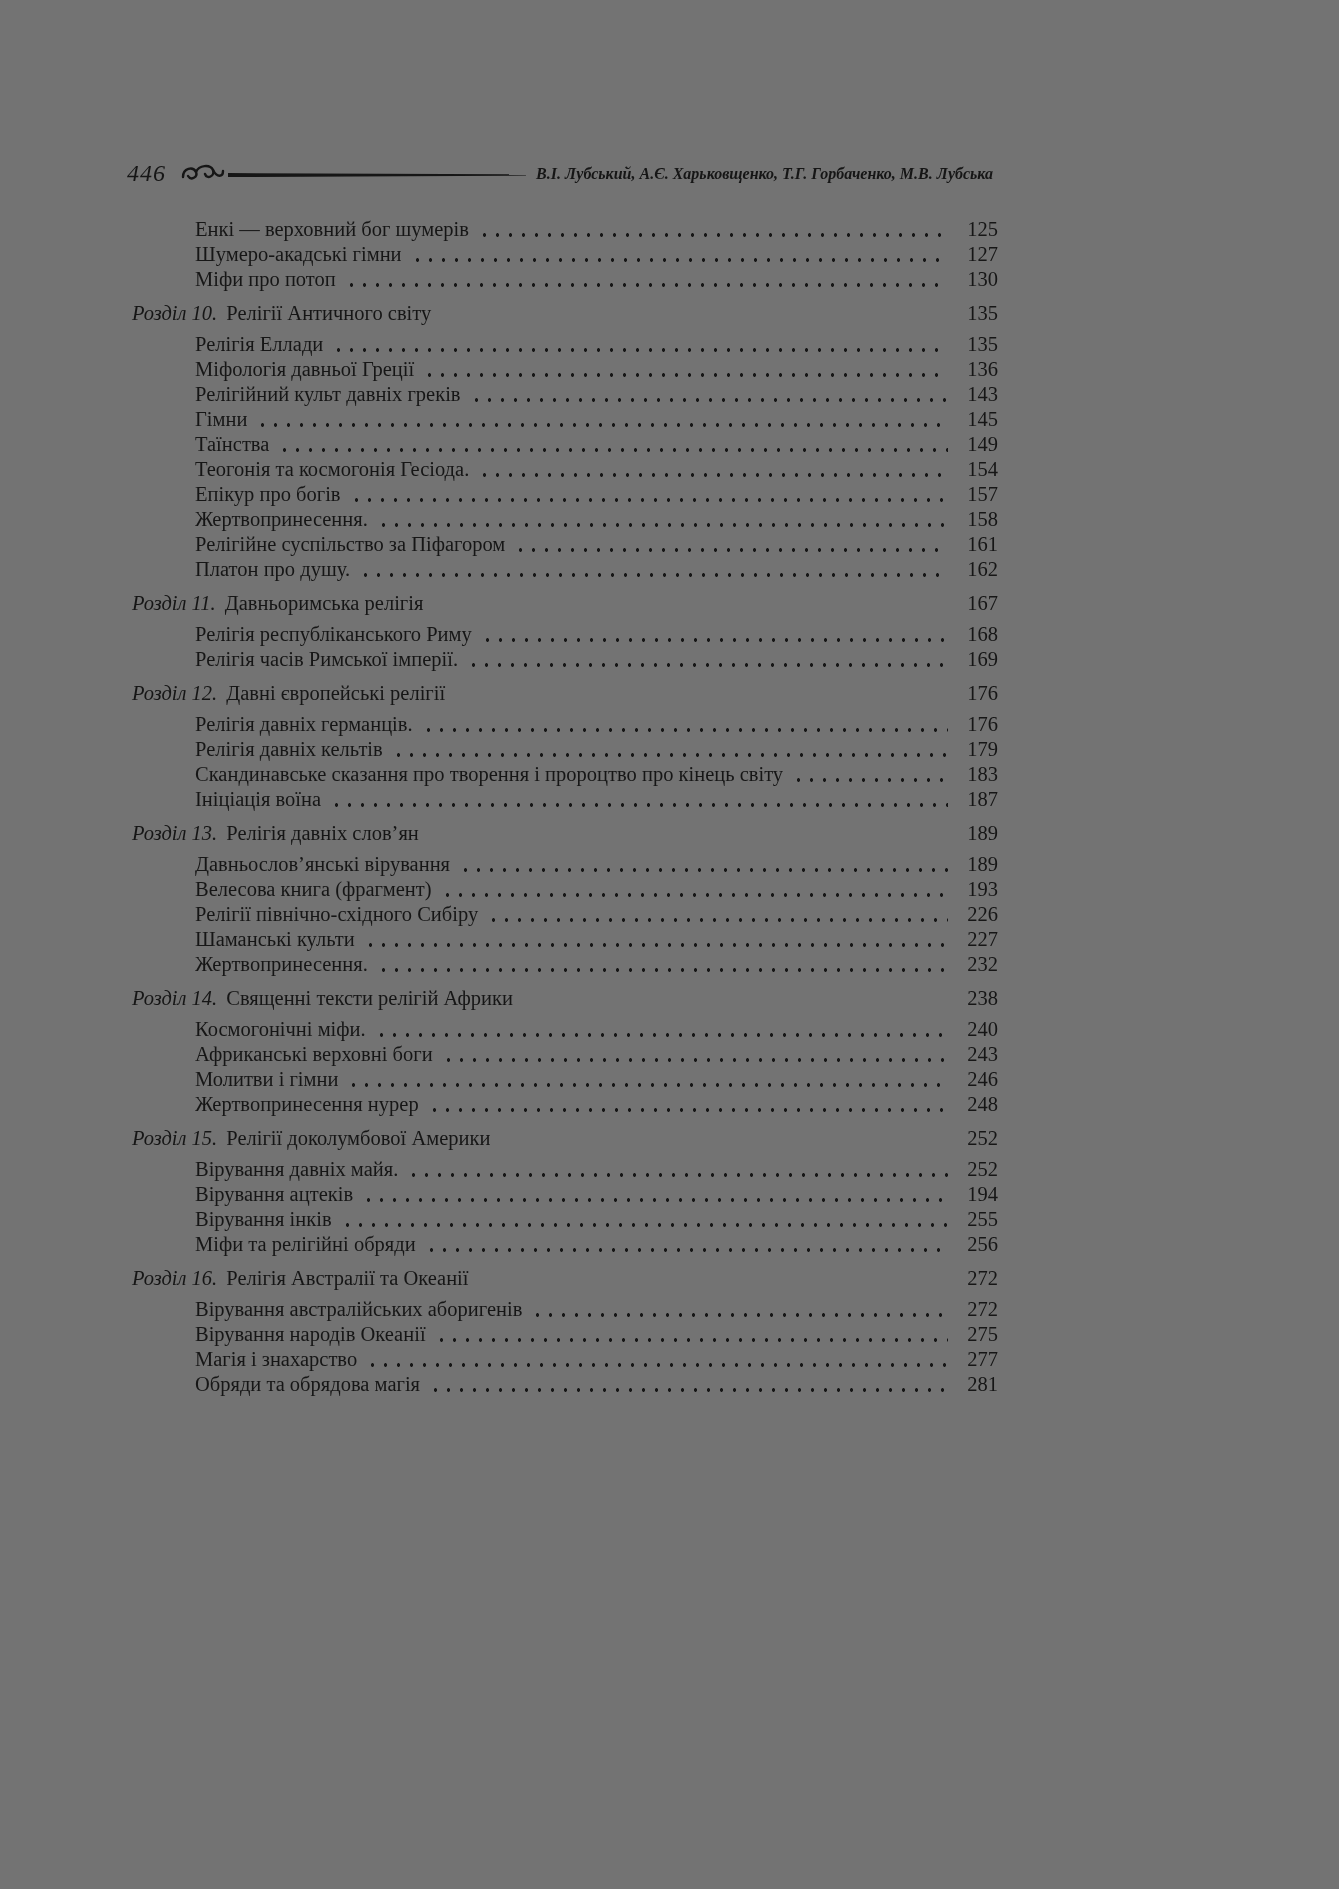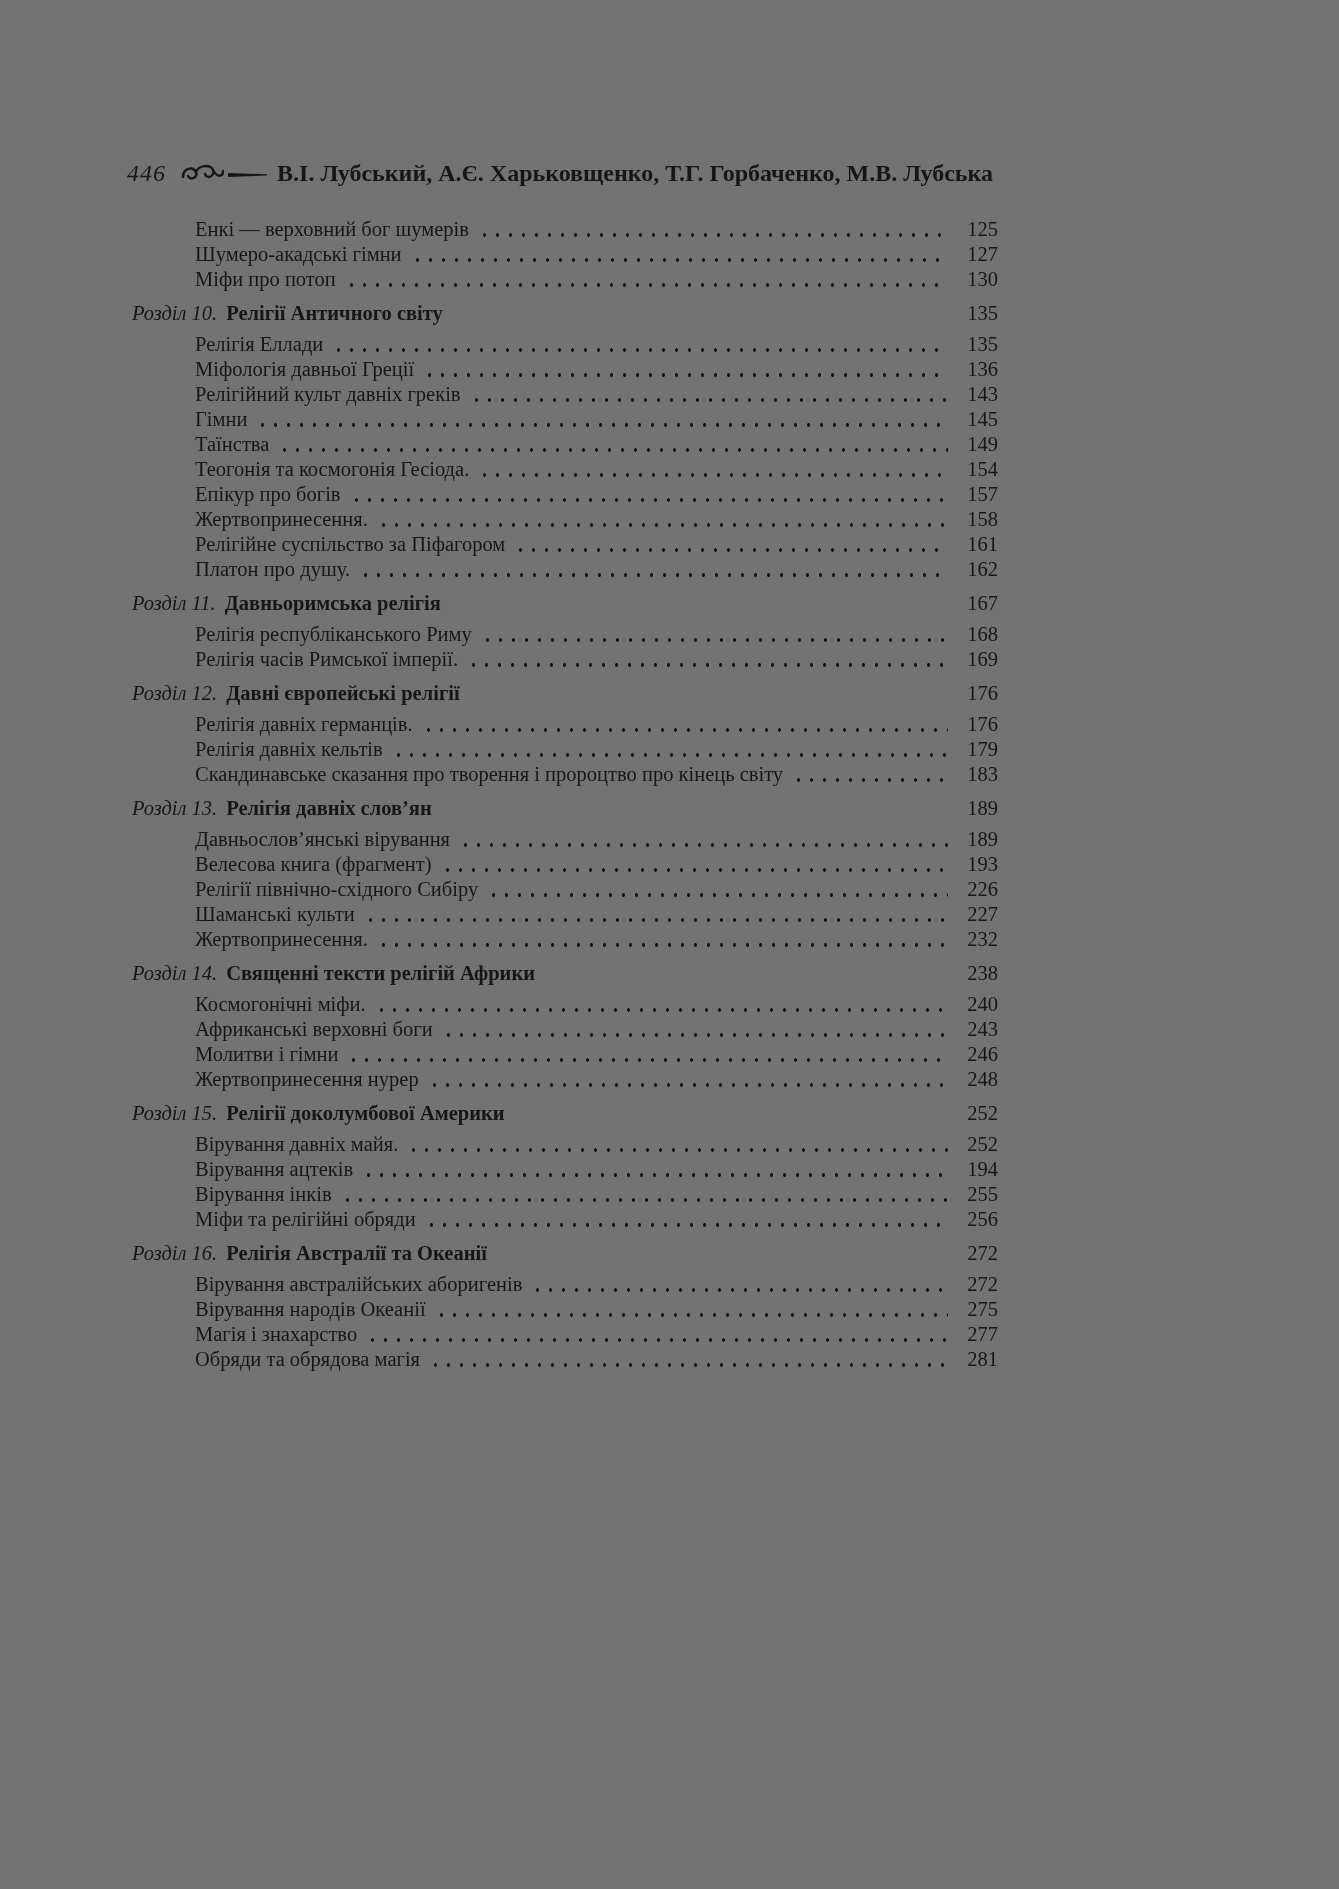--- a/index.html
+++ b/index.html
@@ -14,28 +14,28 @@
   }
   .page-header{
     position:absolute;left:127px;top:160px;width:866px;
     display:flex;align-items:center;
   }
   .folio{font-style:italic;font-size:24px;letter-spacing:1px;}
   .ornament{margin-left:14px;display:flex;align-items:center;}
   .ornament svg{display:block;}
   .rule{flex:1;display:flex;align-items:center;margin:2px 10px 0 2px;}
   .rule svg{width:100%;height:8px;display:block;}
-  .authors{font-weight:bold;font-size:24px;white-space:nowrap;}
+  .authors{font-weight:bold;font-style:italic;font-size:16px;white-space:nowrap;}
 
   .toc{position:absolute;left:132px;top:217px;width:866px;font-size:20.5px;}
   .toc-row{display:flex;line-height:25px;}
   .entry-row{padding-left:63px;}
   .heading-row{margin:9px 0 6px 0;align-items:center;}
   .chapter-prefix{font-style:italic;margin-right:9px;white-space:nowrap;}
-  .chapter-title{font-weight:bold;white-space:nowrap;}
+  .chapter-title{font-weight:normal;white-space:nowrap;}
   .entry-label{white-space:nowrap;}
   .dots{
     flex:1;
     min-width:14px;
     margin:0 4px 0 7px;
     background-image:radial-gradient(circle,#161616 1.5px,transparent 2px);
     background-size:13px 6px;
     background-repeat:repeat-x;
     background-position:left 2px bottom 4px;
   }
@@ -167,20 +167,25 @@
       <div class="toc-row entry-row">
         <span class="entry-label">Релігія давніх кельтів</span>
         <span class="dots"></span>
         <span class="page-col">179</span>
       </div>
       <div class="toc-row entry-row">
         <span class="entry-label">Скандинавське сказання про творення і пророцтво про кінець світу</span>
         <span class="dots"></span>
         <span class="page-col">183</span>
       </div>
+      <div class="toc-row entry-row">
+        <span class="entry-label">Ініціація воїна</span>
+        <span class="dots"></span>
+        <span class="page-col">187</span>
+      </div>
       <div class="toc-row heading-row">
         <span class="chapter-prefix">Розділ 13.</span>
         <span class="chapter-title">Релігія давніх слов’ян</span>
         <span class="dots"></span>
         <span class="page-col">189</span>
       </div>
       <div class="toc-row entry-row">
         <span class="entry-label">Давньослов’янські вірування</span>
         <span class="dots"></span>
         <span class="page-col">189</span>

